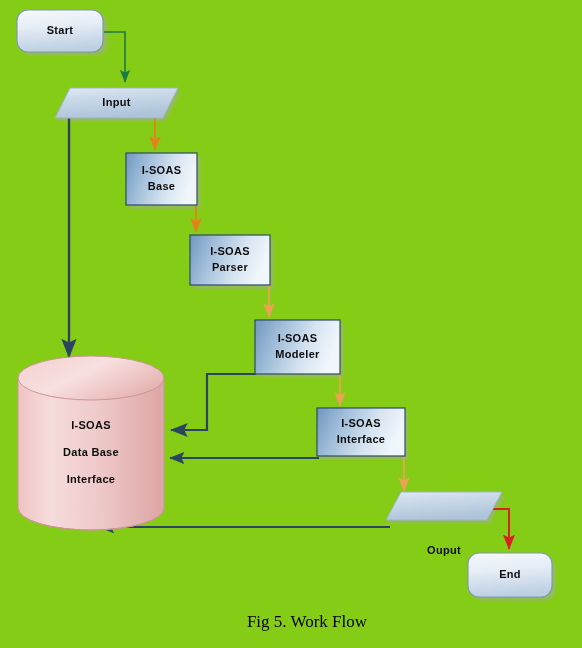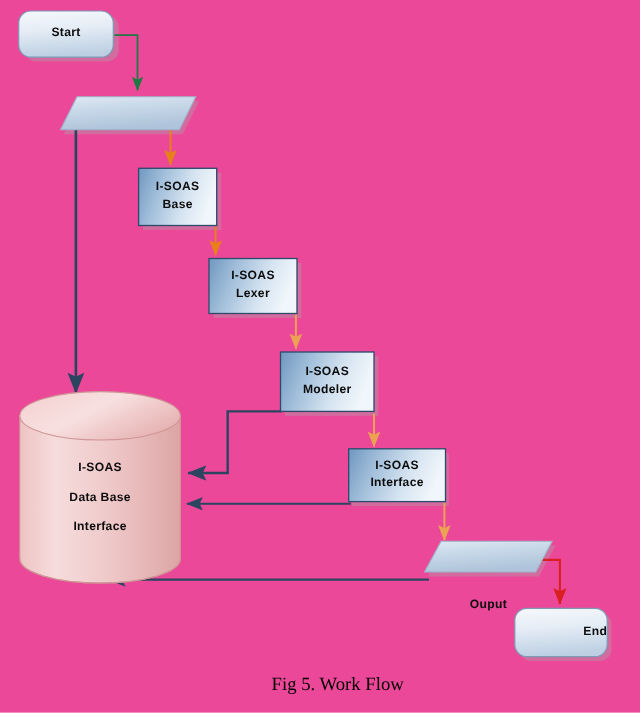--- a/index.html
+++ b/index.html
@@ -7,21 +7,21 @@
     padding: 0;
     background: #ffffff;
   }
   body {
     font-family: "Liberation Sans", sans-serif;
   }
   #figure-root {
     position: relative;
     width: 582px;
     height: 648px;
-    background: #ec4899;
+    background: #84cc16;
     overflow: hidden;
   }
   #svg-layer {
     position: absolute;
     left: 0;
     top: 0;
     width: 582px;
     height: 648px;
   }
   .node-label {
@@ -198,29 +198,32 @@
 
     <g>
       <rect x="468" y="553" width="84" height="44" rx="11" ry="11" fill="url(#gradTerm)" stroke="#7e98b5" stroke-width="1.1"></rect>
     </g>
   </svg>
 
   <div class="node-label" style="left:17px; top:10px; width:86px; height:42px;">
     <span class="ln">Start</span>
   </div>
 
+  <div class="node-label" style="left:55px; top:88px; width:123px; height:30px;">
+    <span class="ln">Input</span>
+  </div>
 
   <div class="node-label" style="left:126px; top:153px; width:71px; height:52px;">
     <span class="ln">I-SOAS</span>
     <span class="ln">Base</span>
   </div>
 
   <div class="node-label" style="left:190px; top:235px; width:80px; height:50px;">
     <span class="ln">I-SOAS</span>
-    <span class="ln">Lexer</span>
+    <span class="ln">Parser</span>
   </div>
 
   <div class="node-label" style="left:255px; top:320px; width:85px; height:54px;">
     <span class="ln">I-SOAS</span>
     <span class="ln">Modeler</span>
   </div>
 
   <div class="node-label" style="left:317px; top:408px; width:88px; height:48px;">
     <span class="ln">I-SOAS</span>
     <span class="ln">Interface</span>
@@ -229,19 +232,19 @@
   <div class="node-label cyl-label" style="left:18px; top:390px; width:146px; height:125px;">
     <span class="ln">I-SOAS</span>
     <span class="ln">Data Base</span>
     <span class="ln">Interface</span>
   </div>
 
   <div class="node-label" style="left:386px; top:492px; width:116px; height:28px;margin-top:45px;">
     <span class="ln">Ouput</span>
   </div>
 
-  <div class="node-label" style="left:468px; top:553px; width:84px; height:44px;align-items:flex-end;">
+  <div class="node-label" style="left:468px; top:553px; width:84px; height:44px;">
     <span class="ln">End</span>
   </div>
 
   <div class="caption">Fig 5. Work Flow</div>
 
 </div>
 
 </body></html>

